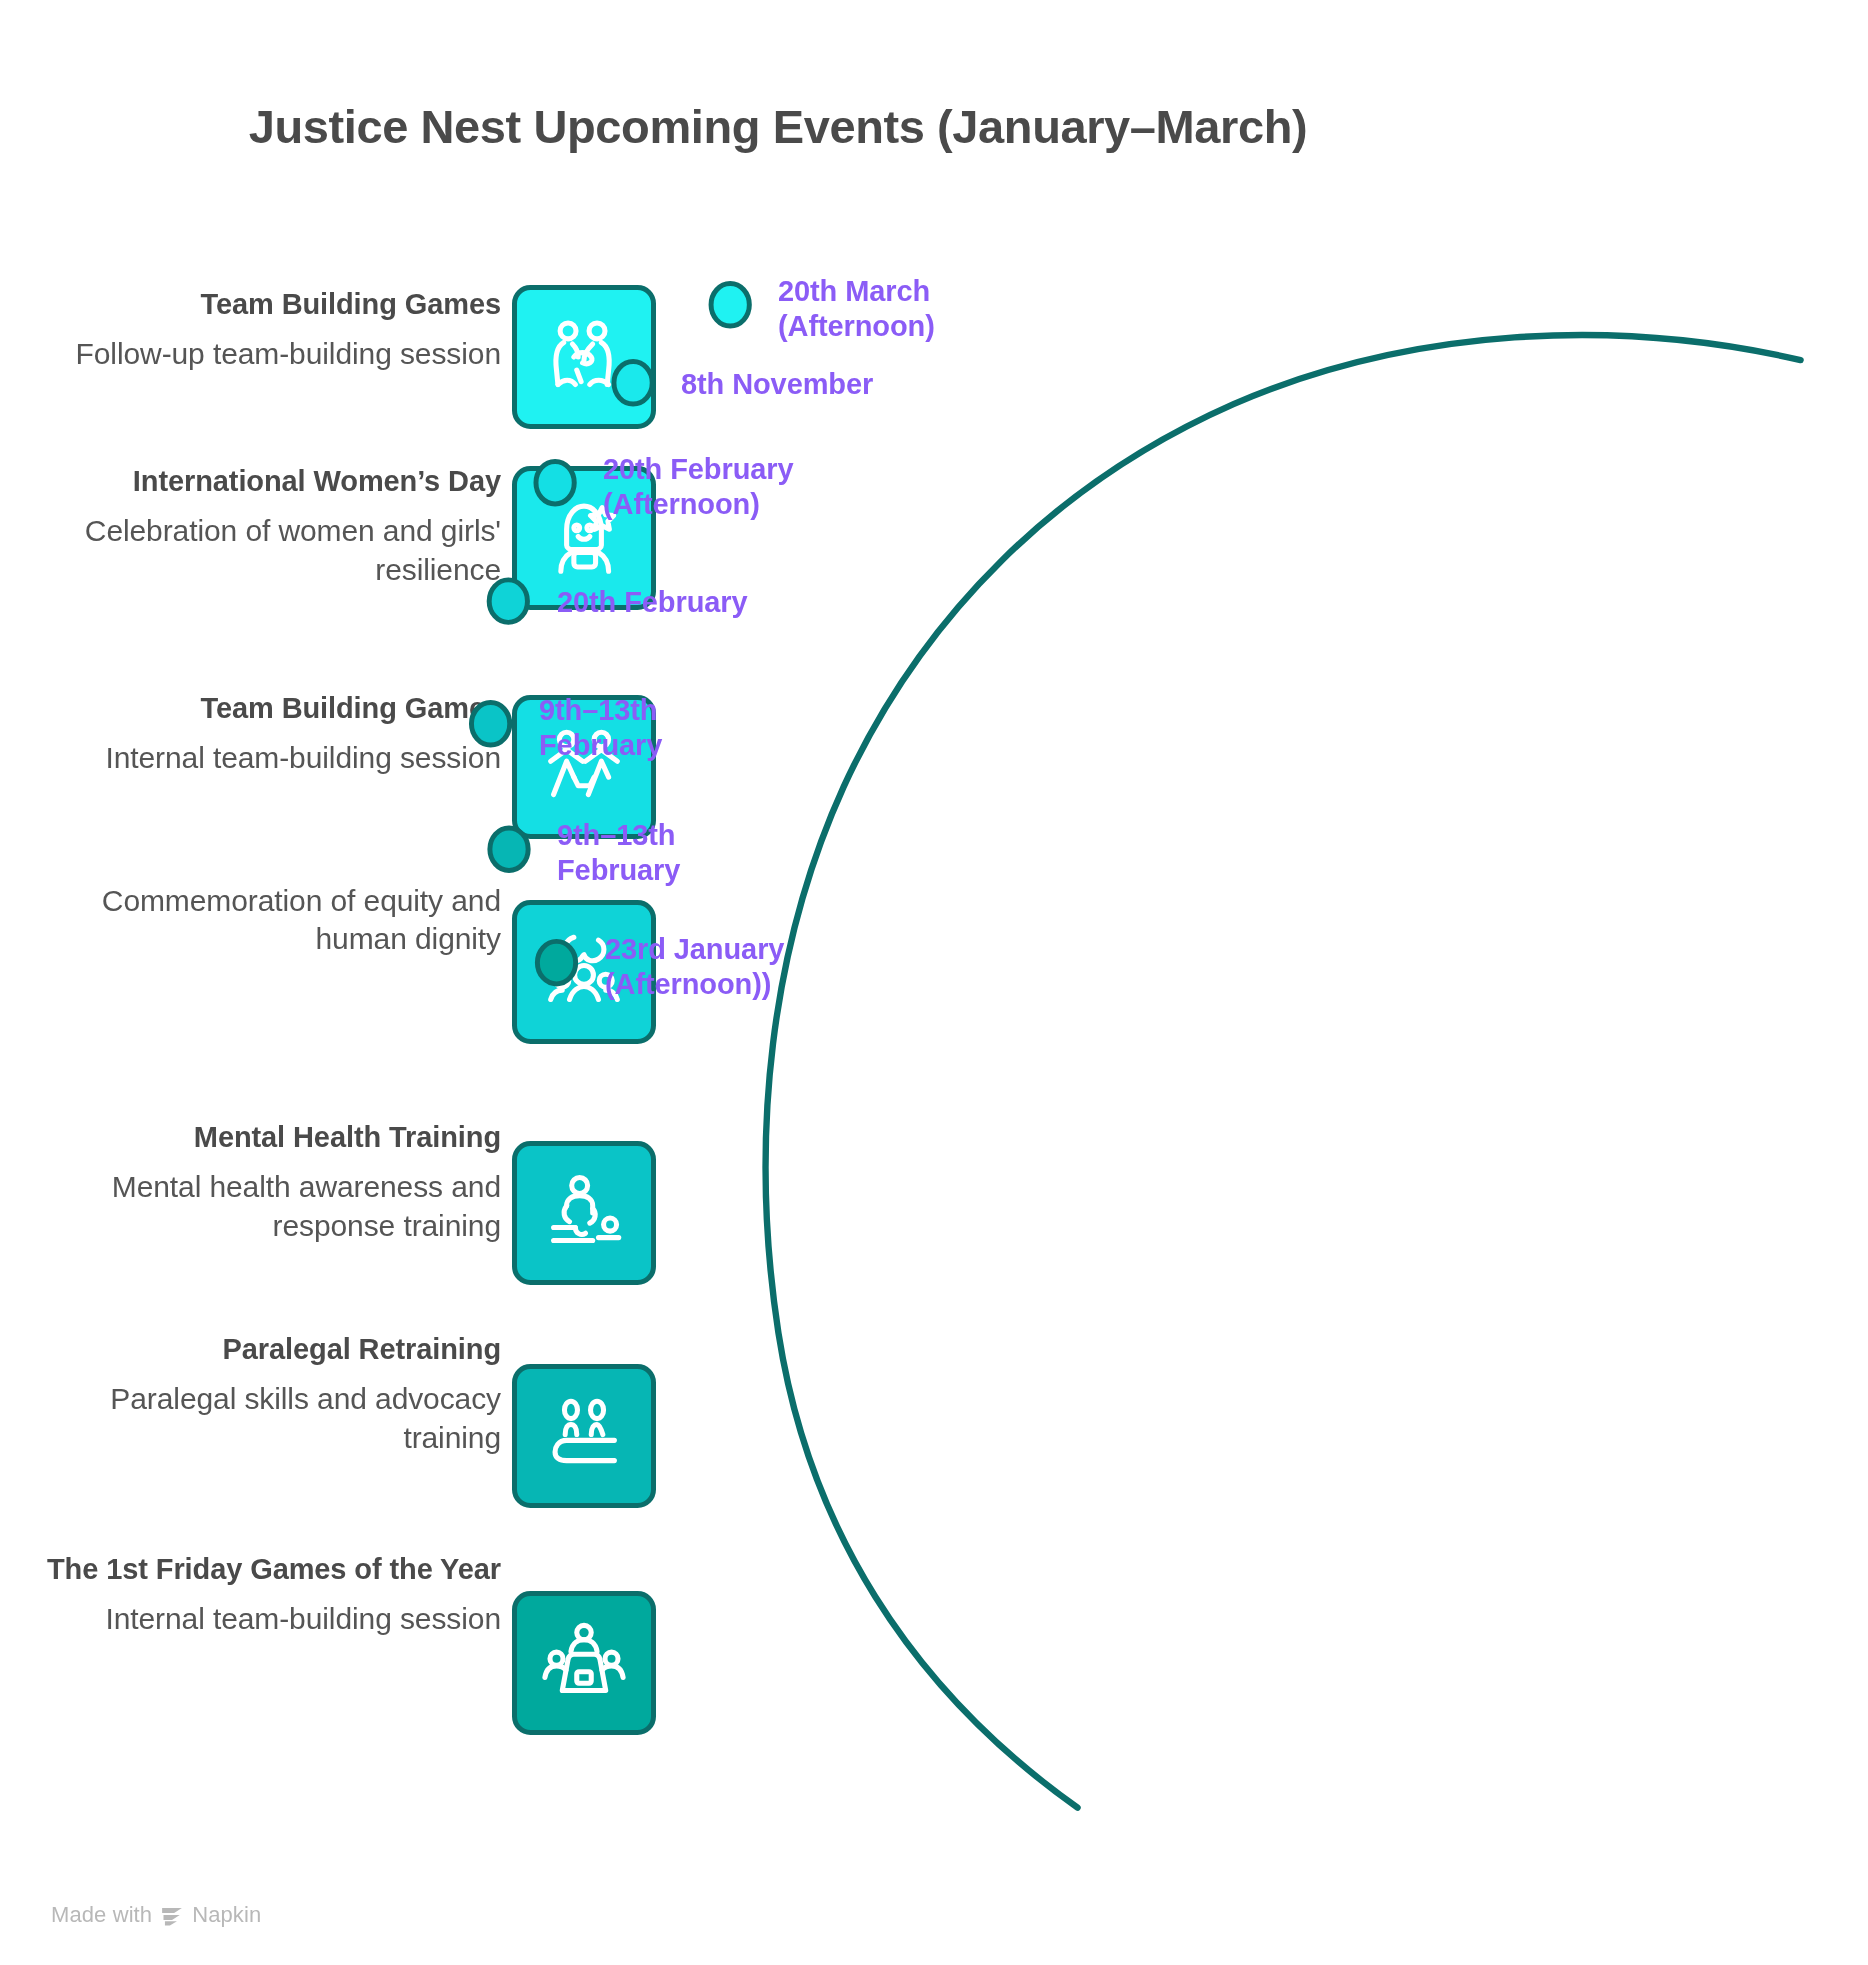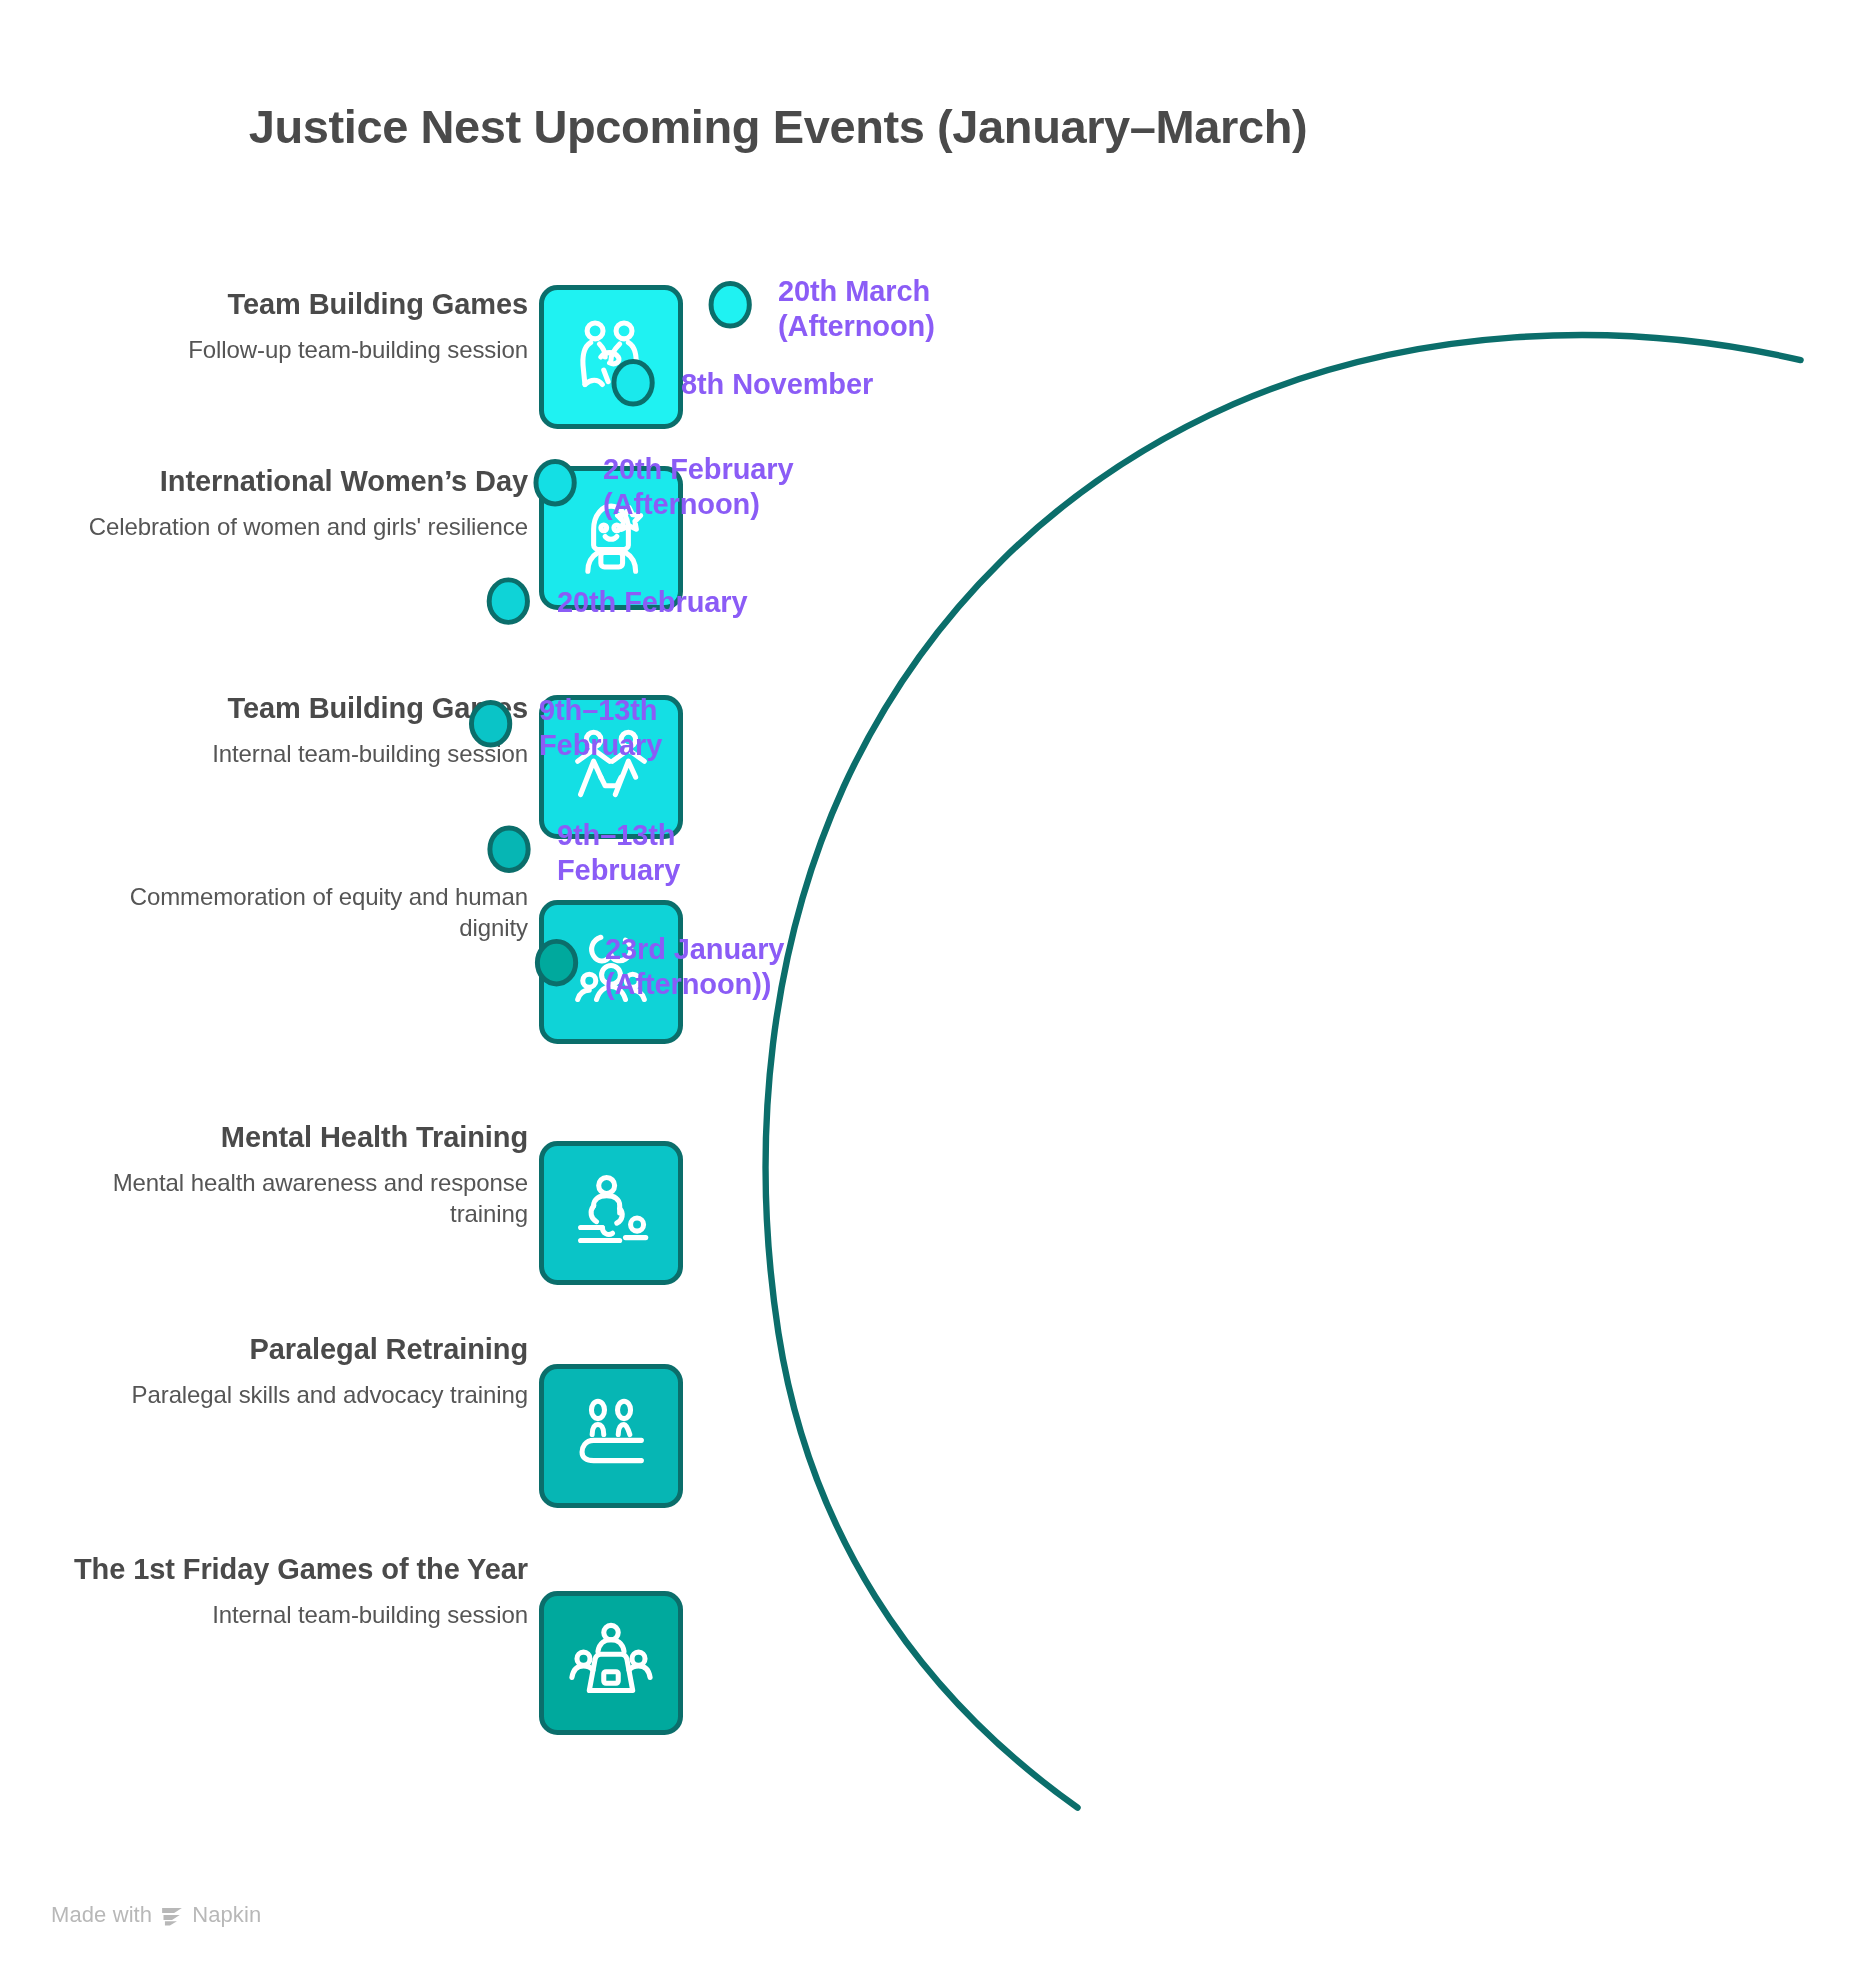--- a/index.html
+++ b/index.html
@@ -28,38 +28,37 @@
   
   .events{
     position:absolute;
     left:0px; top:269px;
     width:780px;
   }
   .event{
     position:absolute;
     left:0; width:656px;
     height:142px;
-    padding-left:27px;
   }
   .ev-text{
     position:absolute;
     right:155px;
     top:0;
     width:454px;
     text-align:right;
   }
   .ev-title{
     font-size:29px;
     font-weight:bold;
     color:#4a4a4a;
     line-height:1.18;
     letter-spacing:-0.1px;
   }
   .ev-desc{
-    font-size:24px;
+    font-size:30px;
     font-weight:normal;
     color:#555555;
     line-height:1.28;
     margin-top:14px;
     letter-spacing:-0.1px;
   }
   .ev-icon{
     position:absolute;
     width:144px;height:144px;
     right:0px;

